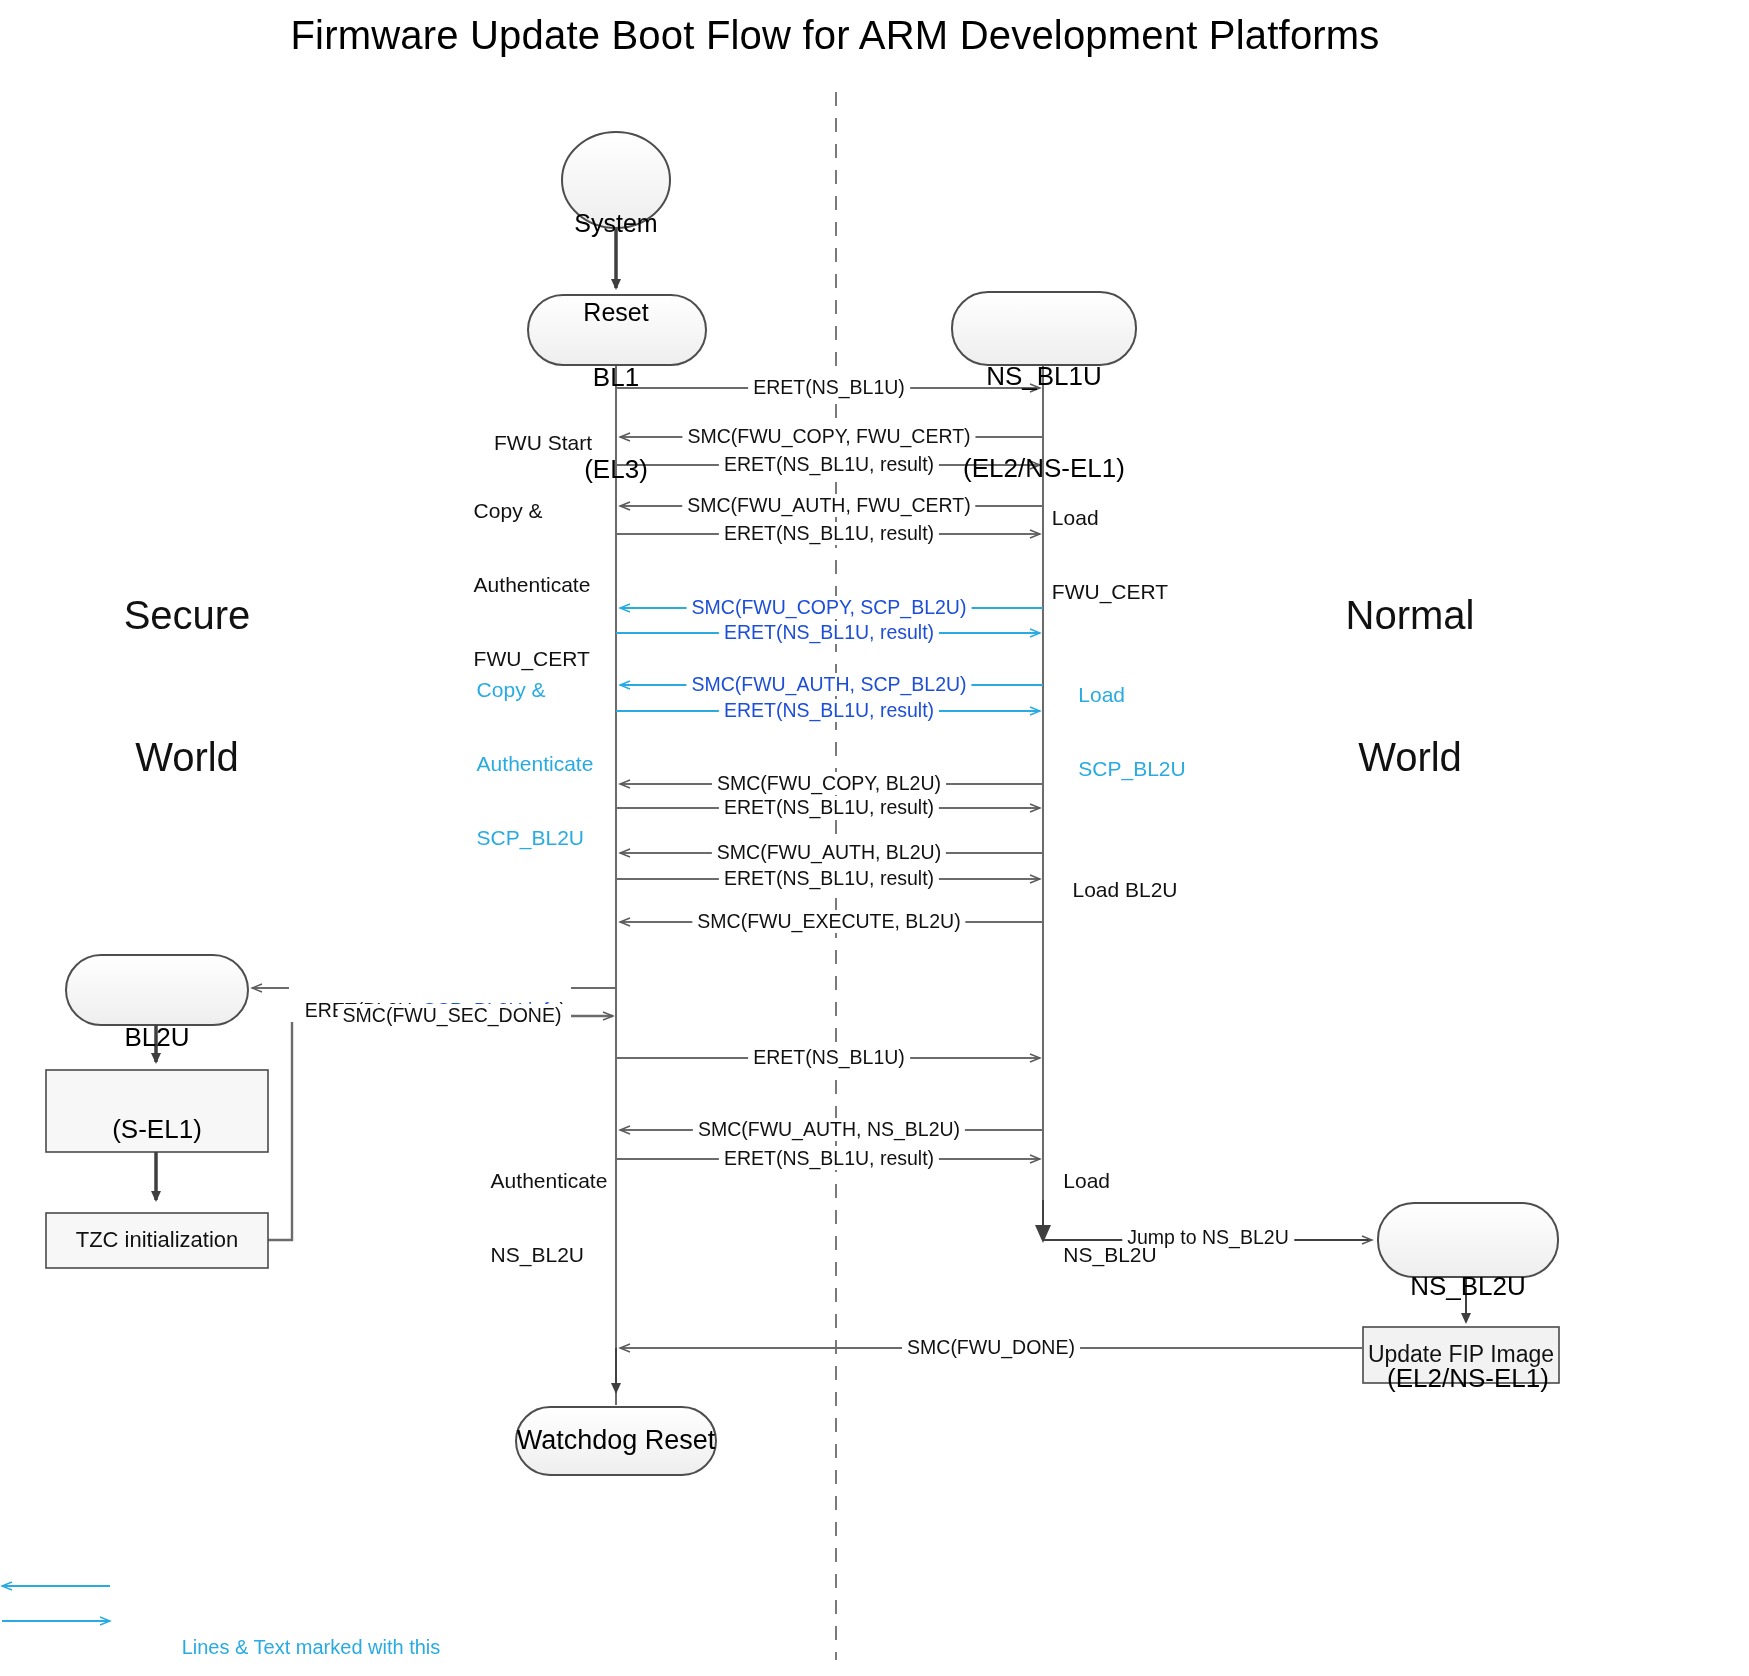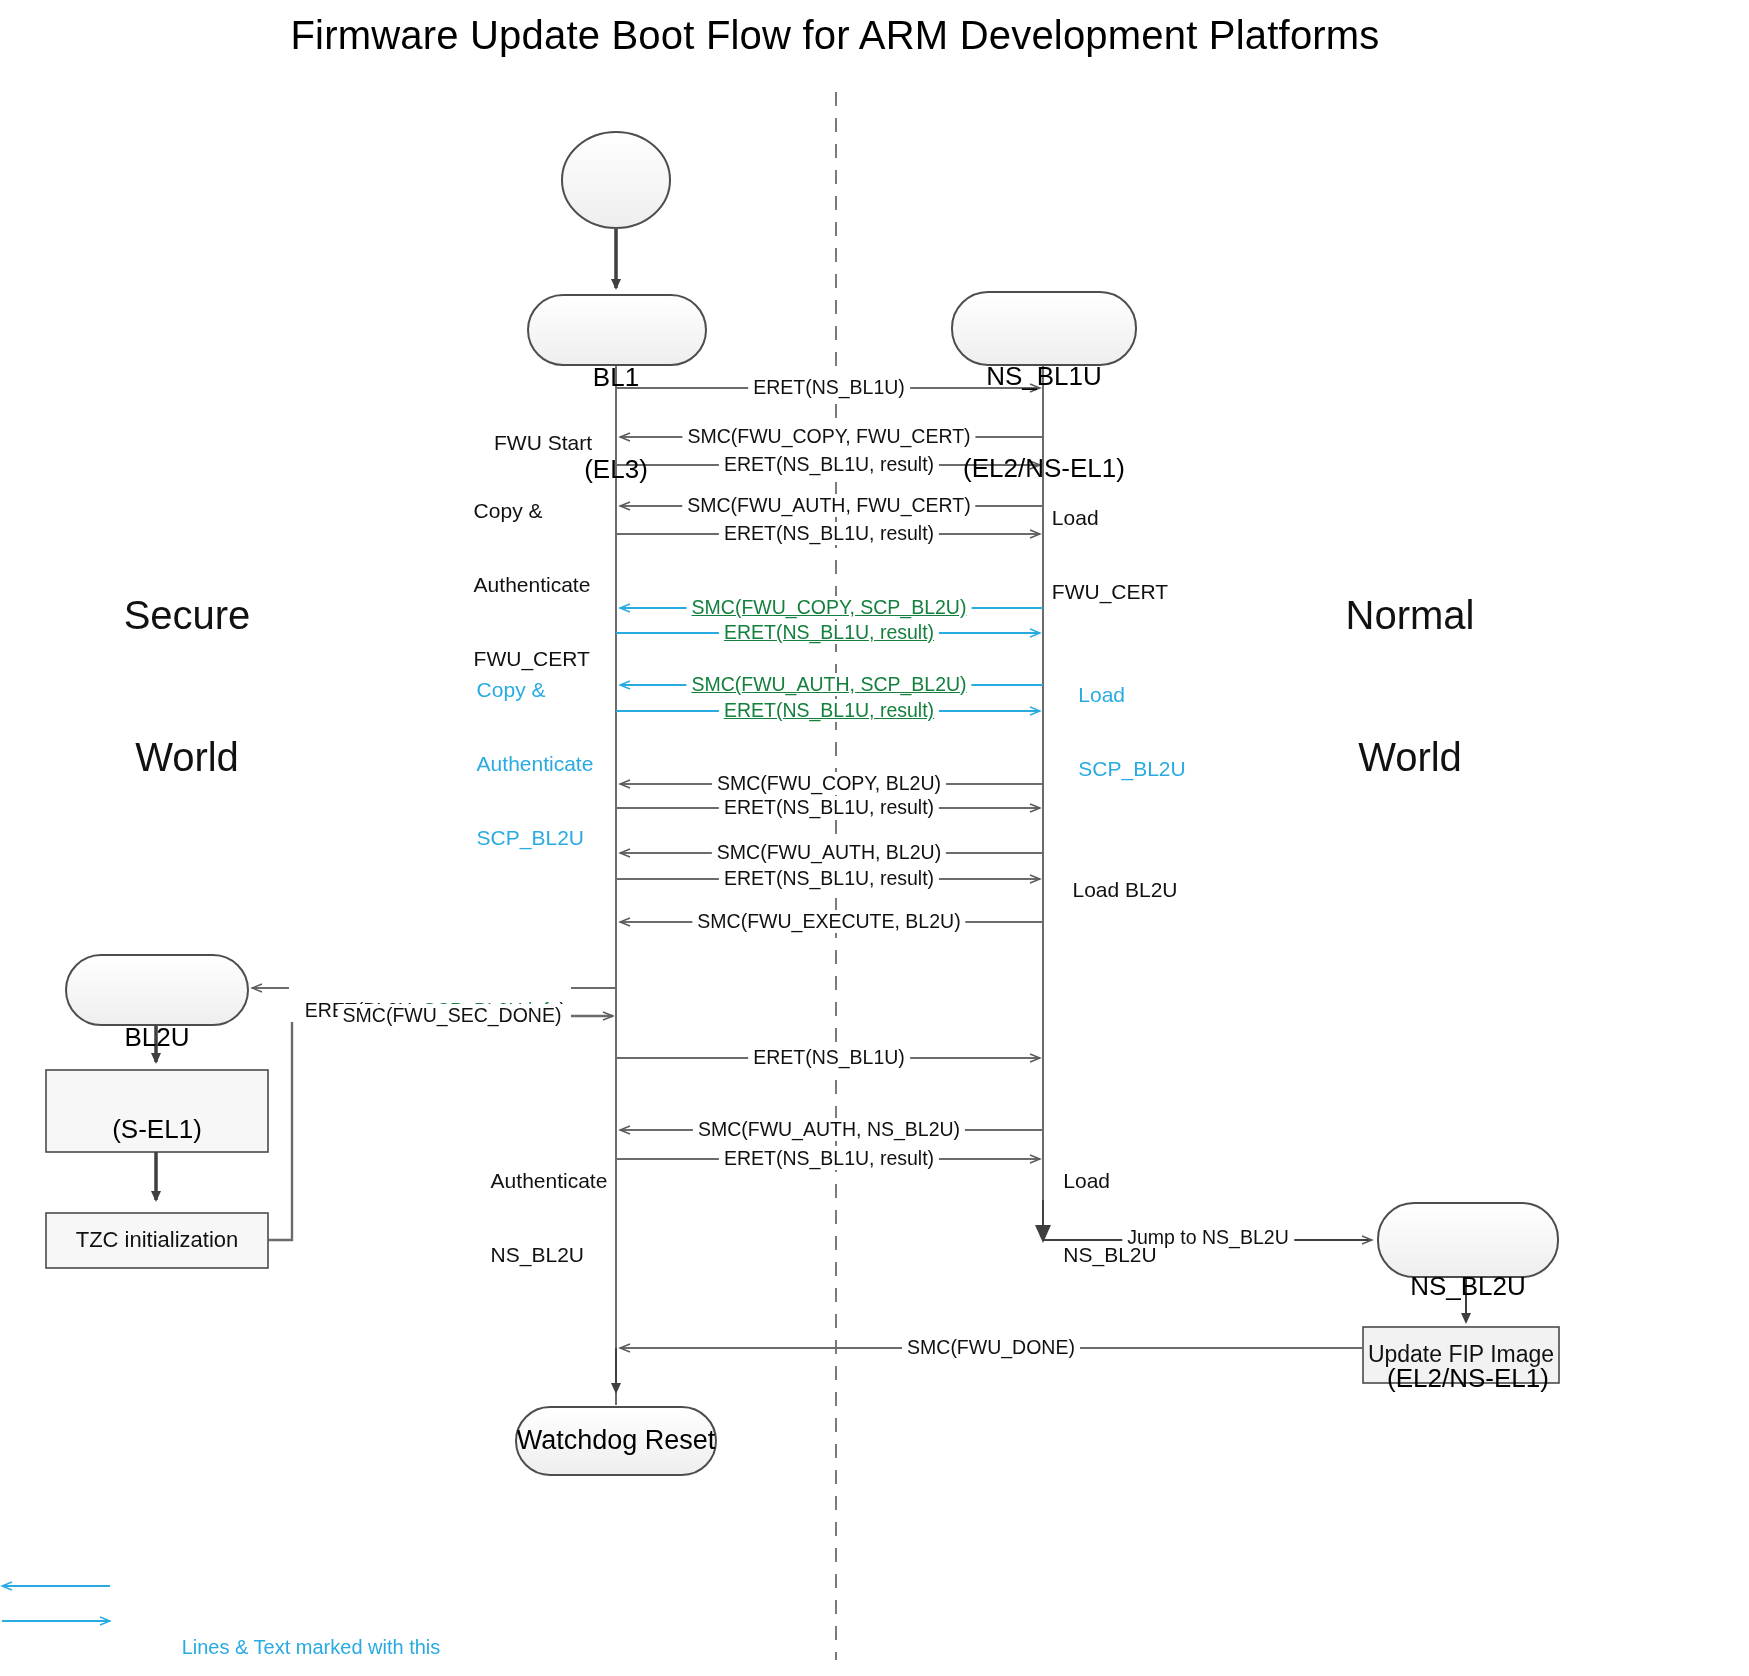--- a/index.html
+++ b/index.html
@@ -6,21 +6,21 @@
   body{width:1749px;height:1676px;position:relative;overflow:hidden;
        font-family:"Liberation Sans", sans-serif;color:#111;}
   .stage{position:absolute;left:0;top:0;width:1749px;height:1248px;}
   svg.layer{position:absolute;left:0;top:0;width:1749px;height:1676px;overflow:visible;}
   .txt{position:absolute;white-space:pre;line-height:1.18;}
   .ctr{text-align:center;transform:translateX(-50%);}
   #title{font-size:40px;color:#000;letter-spacing:.2px;}
   .world{font-size:40px;color:#111;text-align:center;}
   .nodeLbl{font-size:26px;color:#000;text-align:center;}
   .msg{font-size:19.5px;color:#111;background:#fff;padding:0 5px;}
-  .msgC{color:#15803d;text-decoration:underline;}
+  .msgC{color:#1d4ed8;}
   .side{font-size:21px;color:#111;text-align:left;}
   .sideC{color:#29ABE2;}
   .boxtxt{font-size:20px;text-align:center;color:#29ABE2;line-height:1.35;}
   .boxtxtD{font-size:22px;text-align:center;color:#111;}
   .legend{font-size:20px;color:#29ABE2;text-align:center;line-height:1.45;}
 </style>
 </head>
 <body>
 
 <div class="stage">
@@ -106,20 +106,24 @@
 
 <div class="txt ctr world" style="left:187px;top:498px;">
   <div>Secure</div>
   <div>World</div>
 </div>
 <div class="txt ctr world" style="left:1410px;top:498px;">
   <div>Normal</div>
   <div>World</div>
 </div>
 
+<div class="txt ctr nodeLbl" style="left:616px;top:150px;font-size:25px;">
+  <div>System</div>
+  <div>Reset</div>
+</div>
 <div class="txt ctr nodeLbl" style="left:616px;top:301px;">
   <div>BL1</div>
   <div>(EL3)</div>
 </div>
 <div class="txt ctr nodeLbl" style="left:1044px;top:300px;">
   <div>NS_BL1U</div>
   <div>(EL2/NS-EL1)</div>
 </div>
 <div class="txt ctr nodeLbl" style="left:157px;top:961px;">
   <div>BL2U</div>

